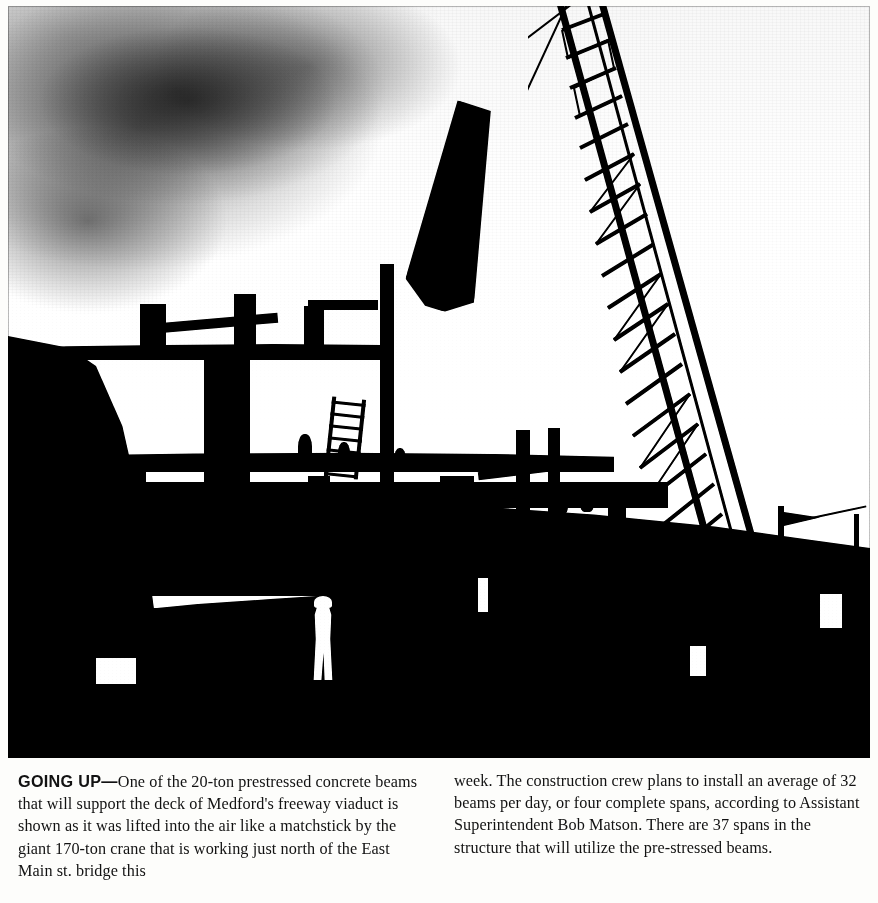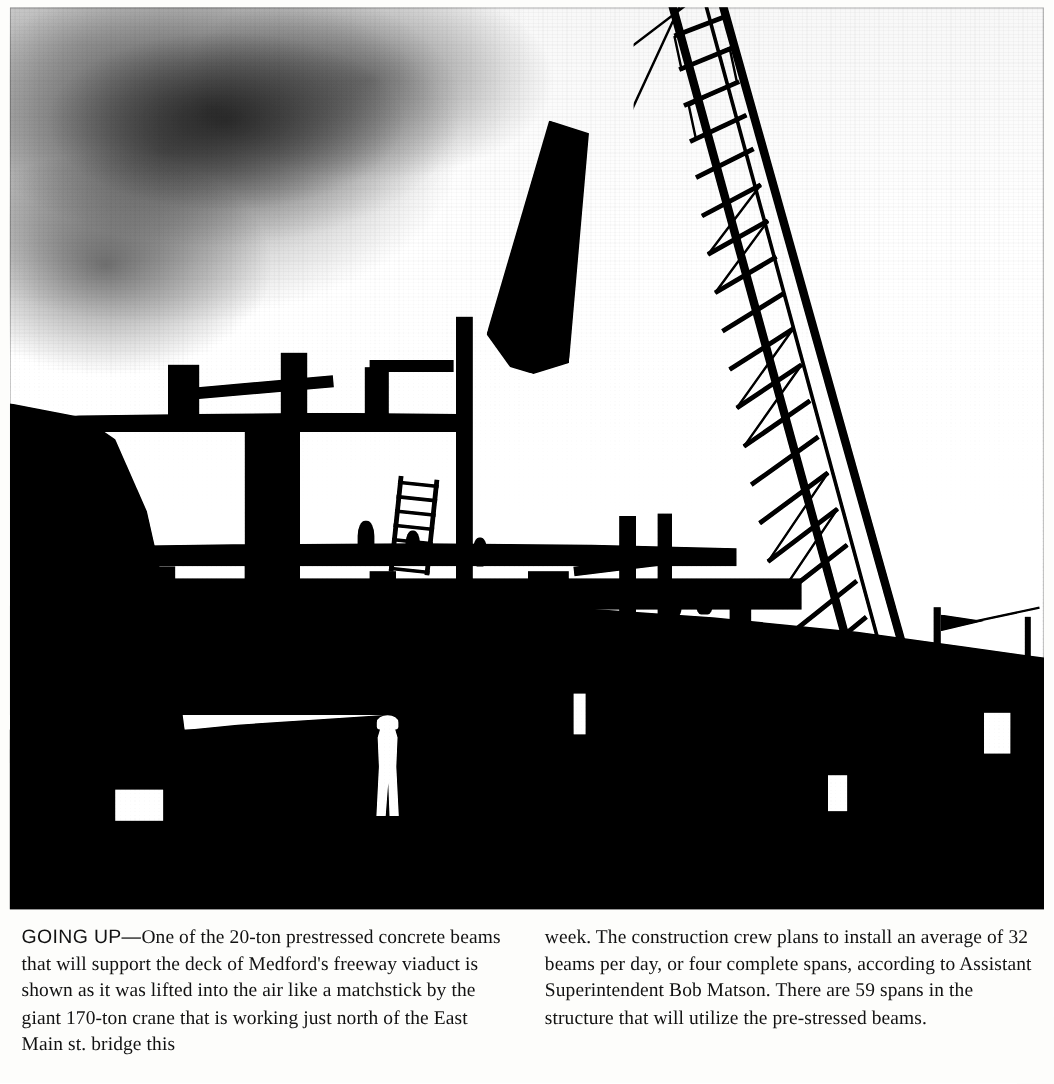--- a/index.html
+++ b/index.html
@@ -135,21 +135,21 @@
   .col {
     width: 410px;
     font-size: 16.2px;
     line-height: 22.2px;
     letter-spacing: 0.1px;
     text-align: left;
   }
   .col p { margin: 0; }
   .lead {
     font-family: "Liberation Sans", sans-serif;
-    font-weight: normal;
+    font-weight: bold;
     letter-spacing: 0.3px;
     text-align: center;
   }
   .bold-inline { font-weight: normal; }
 </style>
 </head>
 <body>
 
 <div class="clipping">
 
@@ -282,17 +282,17 @@
       <div class="grain"></div>
     </div>
     <div class="photo-edge"></div>
   </div>
 
   <div class="caption">
     <div class="col">
       <p><span class="lead">GOING UP—</span><span>One of the <span class="bold-inline">20-ton</span> prestressed concrete beams that will support the deck of Medford's freeway viaduct is shown as it was lifted into the air like a matchstick by the giant <span class="bold-inline">170-ton</span> crane that is working just north of the <span class="bold-inline">East Main st.</span> bridge this</span></p>
     </div>
     <div class="col">
-      <p><span>week. The construction crew plans to install an average of 32 beams per day, or four complete spans, according to Assistant Superintendent <span class="bold-inline">Bob Matson</span>. There are <span class="bold-inline">59</span> spans in the structure that will utilize the pre-stressed beams.</span></p>
+      <p><span>week. The construction crew plans to install an average of 32 beams per day, or four complete spans, according to Assistant Superintendent <span class="bold-inline">Bob Matson</span>. There are <span class="bold-inline">37</span> spans in the structure that will utilize the pre-stressed beams.</span></p>
     </div>
   </div>
 
 </div>
 
 </body></html>

